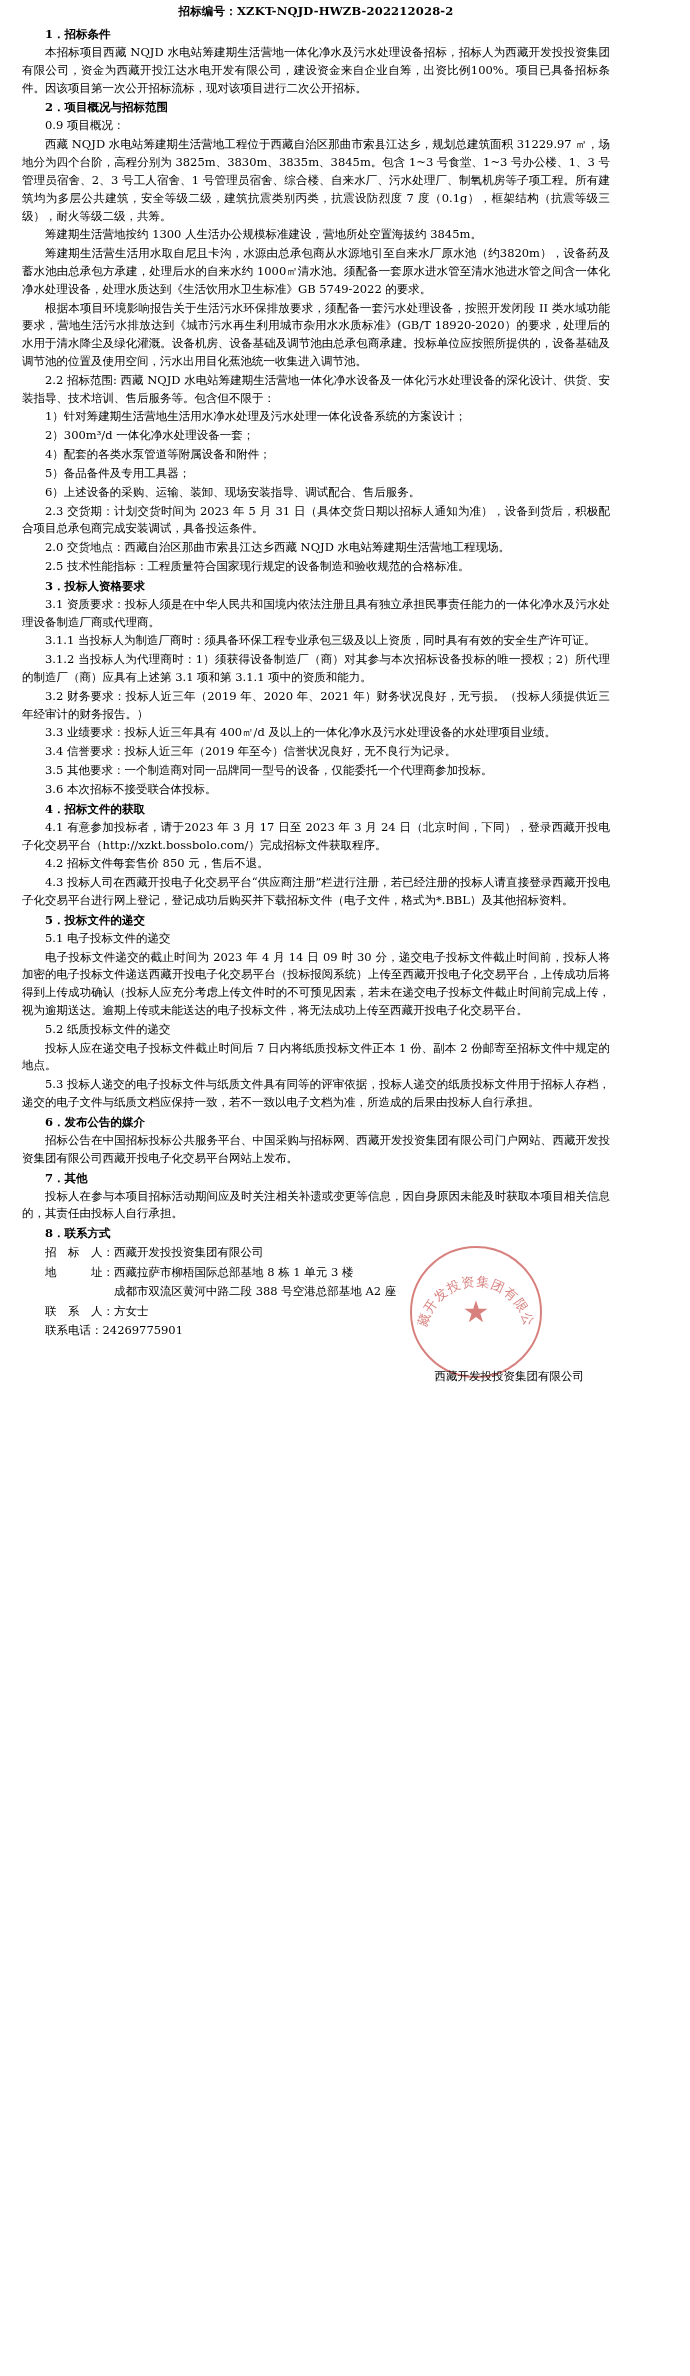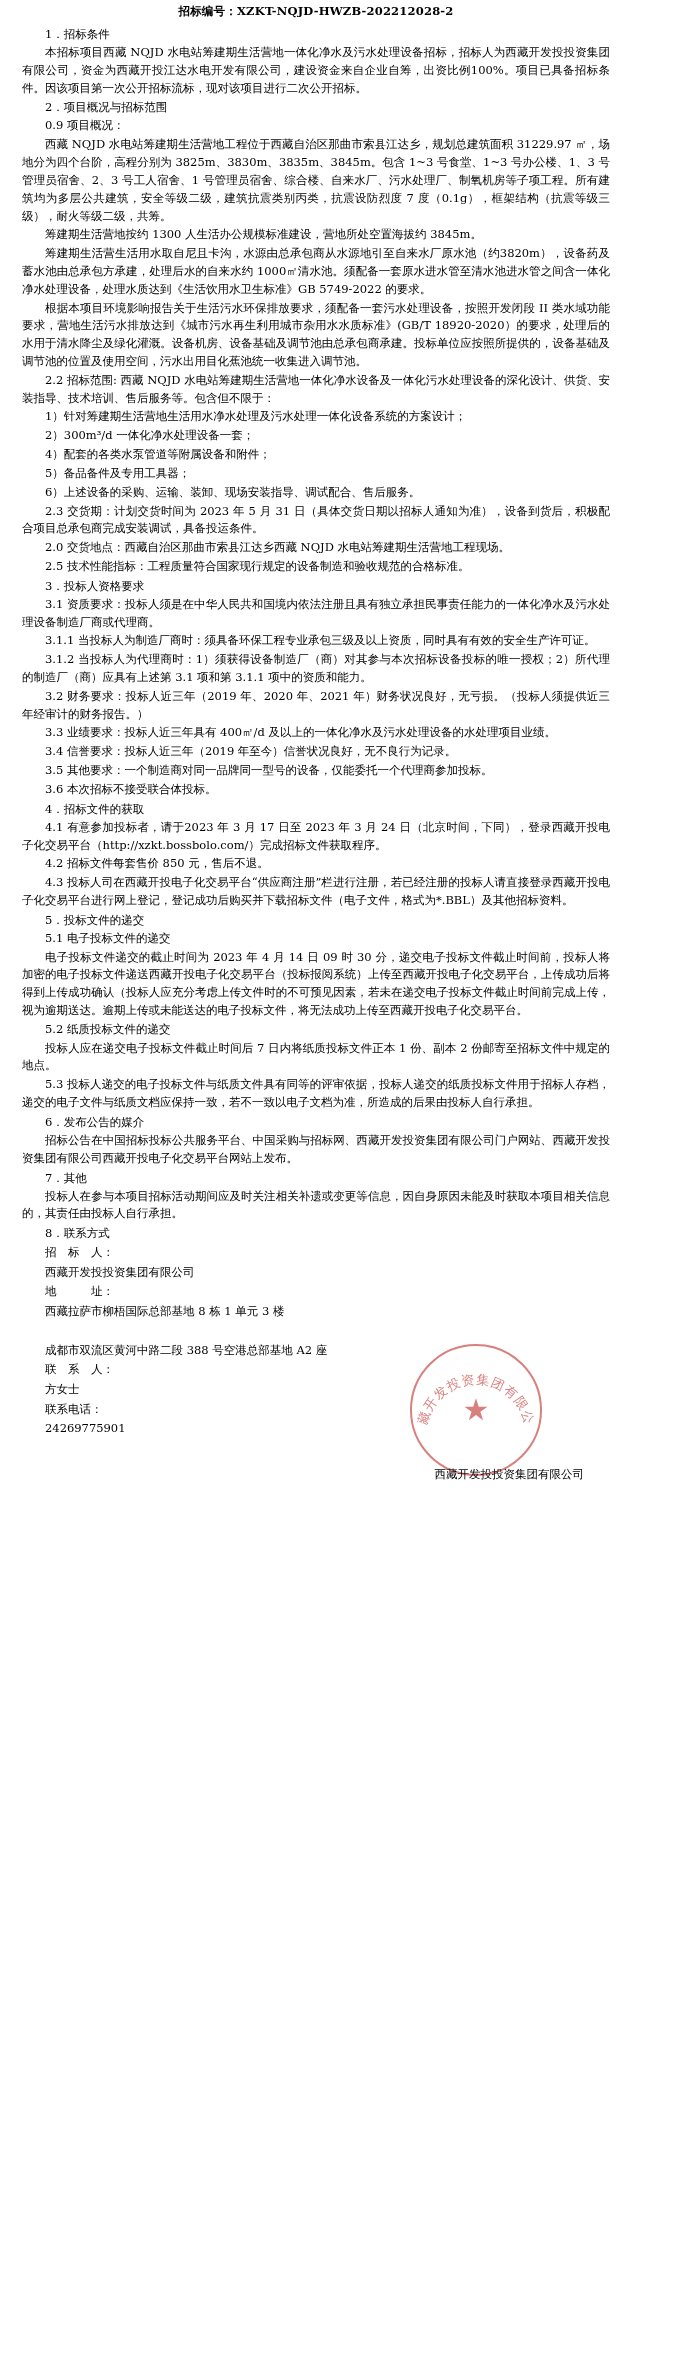--- a/index.html
+++ b/index.html
@@ -20,42 +20,41 @@
   }
   .doc-no {
     font-size: 11.5px;
     font-weight: bold;
     text-align: center;
     margin: 4px 0 8px 0;
     letter-spacing: 0.2px;
   }
   .sec-title {
     font-size: 11.5px;
-    font-weight: normal;
+    font-weight: bold;
     margin: 3px 0 2px 0;
     text-indent: 2em;
   }
   p.body {
     font-size: 11.5px;
     line-height: 1.55;
     margin: 0 0 1px 0;
     text-indent: 2em;
     text-align: justify;
     text-justify: inter-ideograph;
   }
   .contact-block {
     font-size: 11.5px;
     line-height: 1.7;
     margin: 0;
   }
   .contact-row {
     display: flex;
     text-indent: 0;
     padding-left: 2em;
-    flex-direction: column;
   }
   .contact-label {
     white-space: pre;
     flex: 0 0 auto;
   }
   .contact-val {
     flex: 1 1 auto;
   }
   .signature {
     margin-top: 26px;

